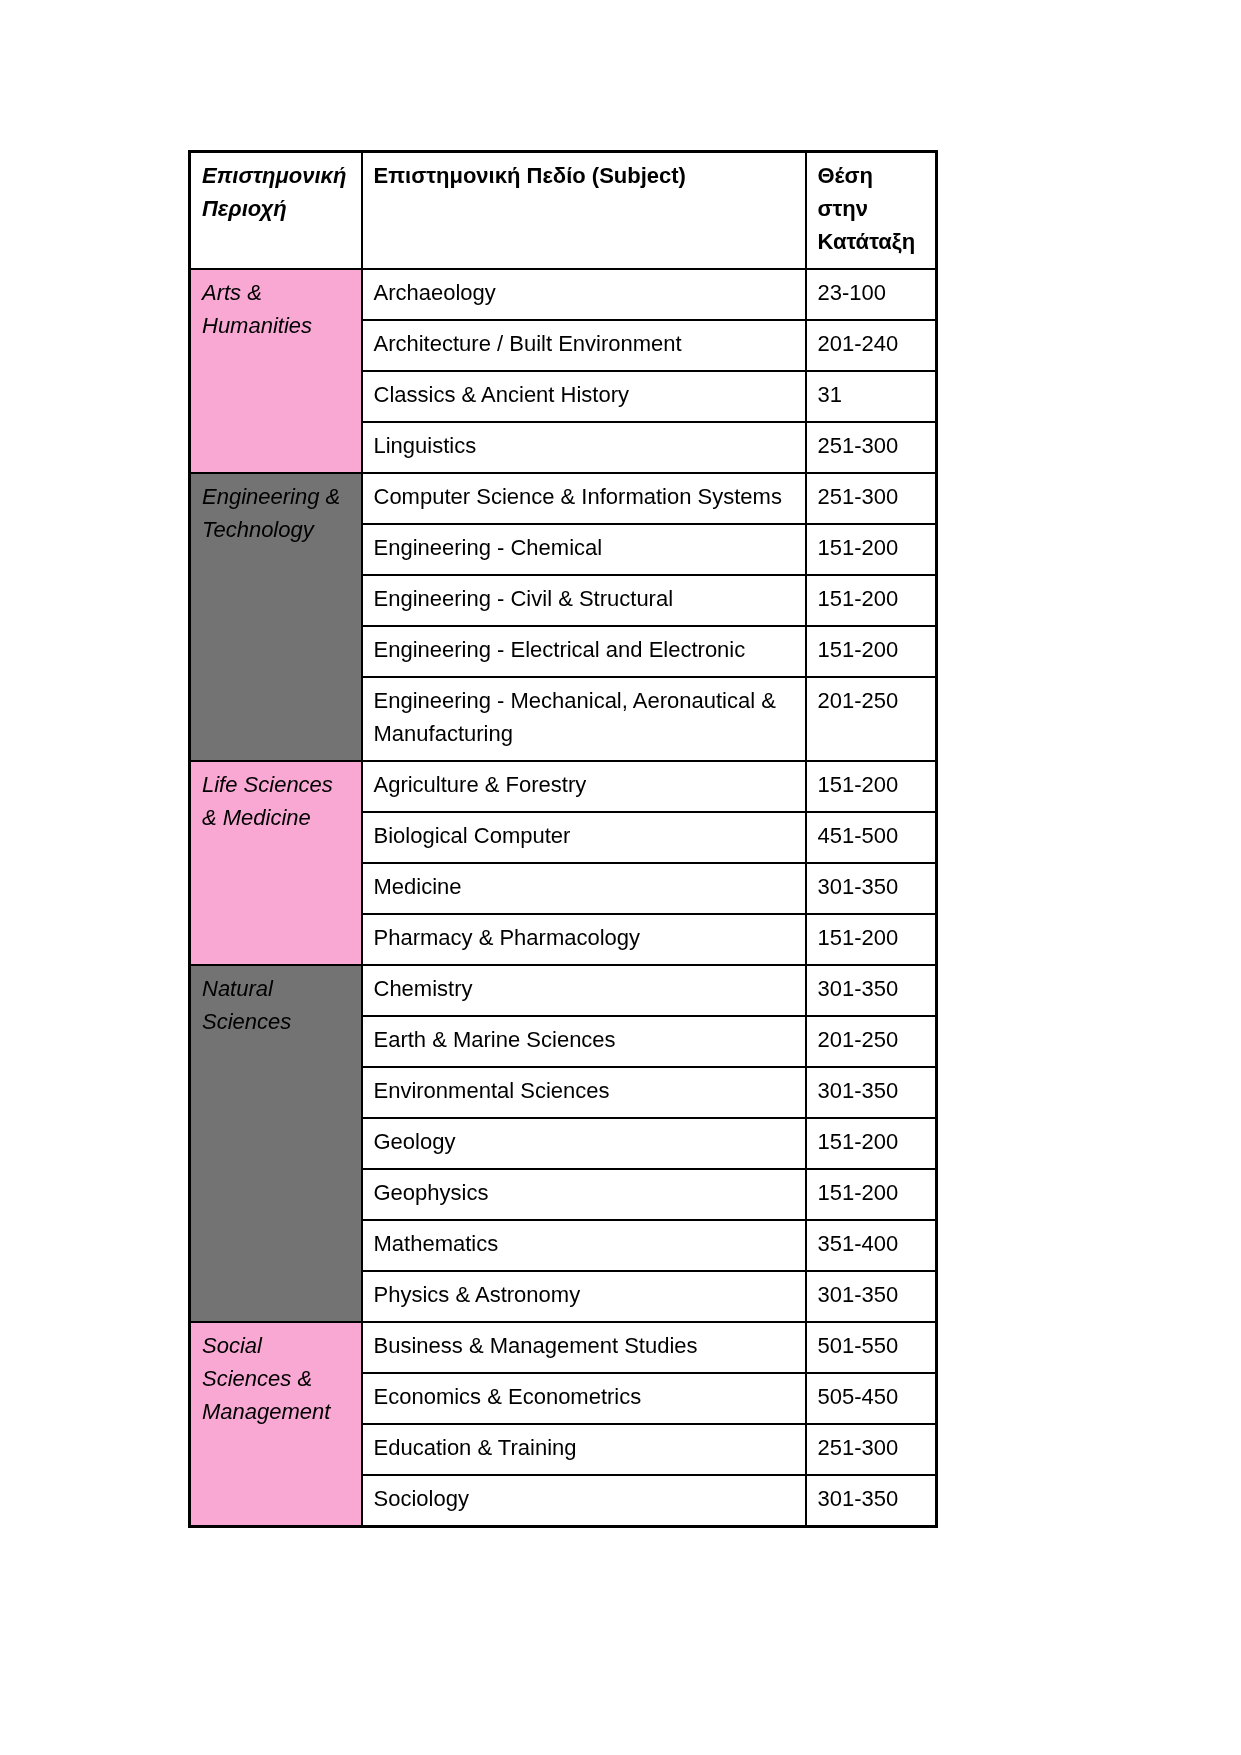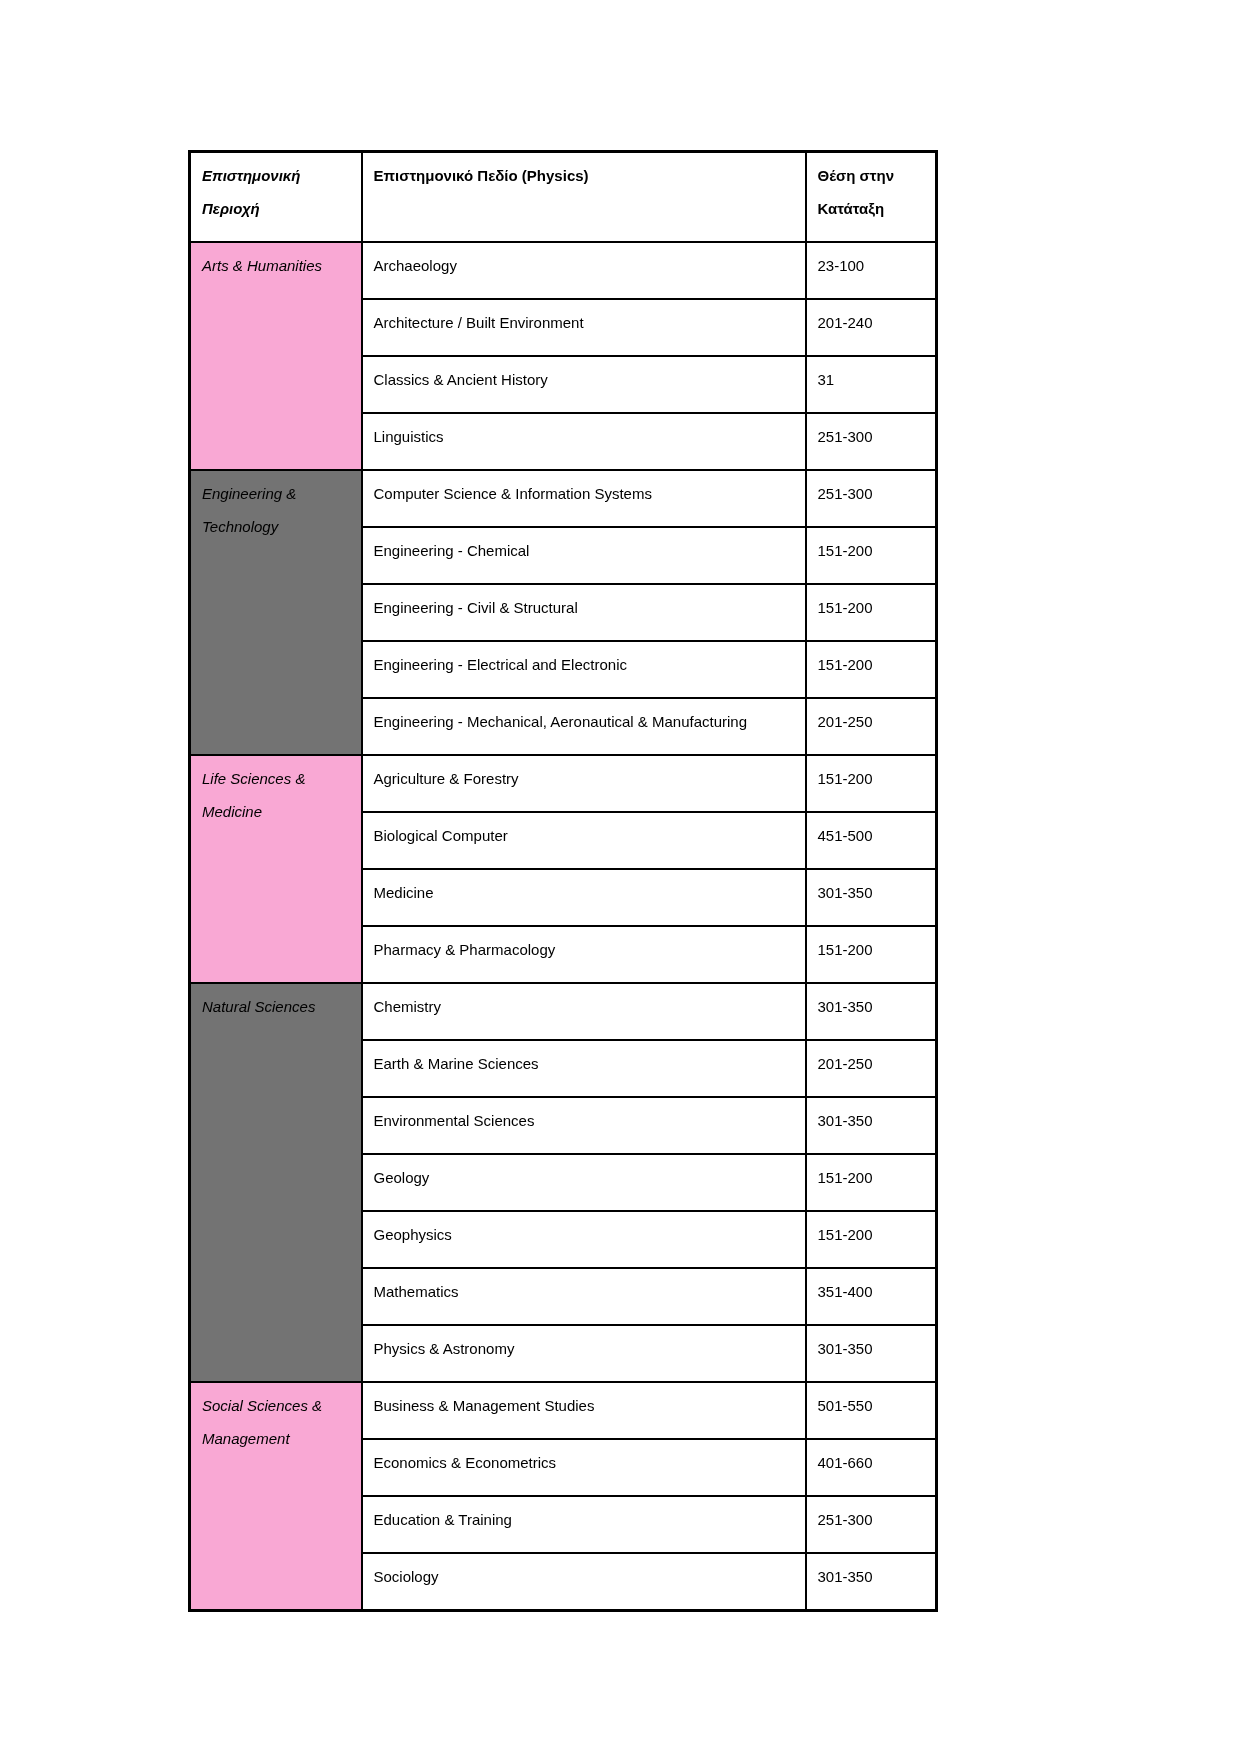--- a/index.html
+++ b/index.html
@@ -25,22 +25,22 @@
     border: 3px solid #000000;
   }
   col.c-area    { width: 172px; }
   col.c-subject { width: 444px; }
   col.c-rank    { width: 131px; }
   .rank-table th,
   .rank-table td {
     border: 2px solid #000000;
     vertical-align: top;
     text-align: left;
-    padding: 6px 10px 16px 11px;
-    font-size: 15px;
+    padding: 6px 10px 10px 11px;
+    font-size: 22px;
     line-height: 33px;
     font-weight: normal;
     background: #ffffff;
     overflow: hidden;
   }
   .rank-table thead th {
     font-weight: bold;
     height: 62px; 
   }
   .rank-table thead th.area-header {
@@ -62,21 +62,21 @@
 <div class="page">
   <table class="rank-table">
     <colgroup>
       <col class="c-area">
       <col class="c-subject">
       <col class="c-rank">
     </colgroup>
     <thead>
       <tr>
         <th class="area-header">Επιστημονική Περιοχή</th>
-        <th>Επιστημονικό Πεδίο (Physics)</th>
+        <th>Επιστημονική Πεδίο (Subject)</th>
         <th>Θέση στην Κατάταξη</th>
       </tr>
     </thead>
     <tbody id="table-body">
         <tr>
           <td class="area-cell shade-dark" rowspan="4">Arts &amp; Humanities</td>
           <td class="subject-cell">Archaeology</td>
           <td class="rank-cell">23-100</td>
         </tr>
         <tr>
@@ -158,21 +158,21 @@
           <td class="subject-cell">Physics &amp; Astronomy</td>
           <td class="rank-cell">301-350</td>
         </tr>
         <tr>
           <td class="area-cell shade-dark" rowspan="4">Social Sciences &amp; Management</td>
           <td class="subject-cell">Business &amp; Management Studies</td>
           <td class="rank-cell">501-550</td>
         </tr>
         <tr>
           <td class="subject-cell">Economics &amp; Econometrics</td>
-          <td class="rank-cell">401-660</td>
+          <td class="rank-cell">505-450</td>
         </tr>
         <tr>
           <td class="subject-cell">Education &amp; Training</td>
           <td class="rank-cell">251-300</td>
         </tr>
         <tr>
           <td class="subject-cell">Sociology</td>
           <td class="rank-cell">301-350</td>
         </tr>
       </tbody>

